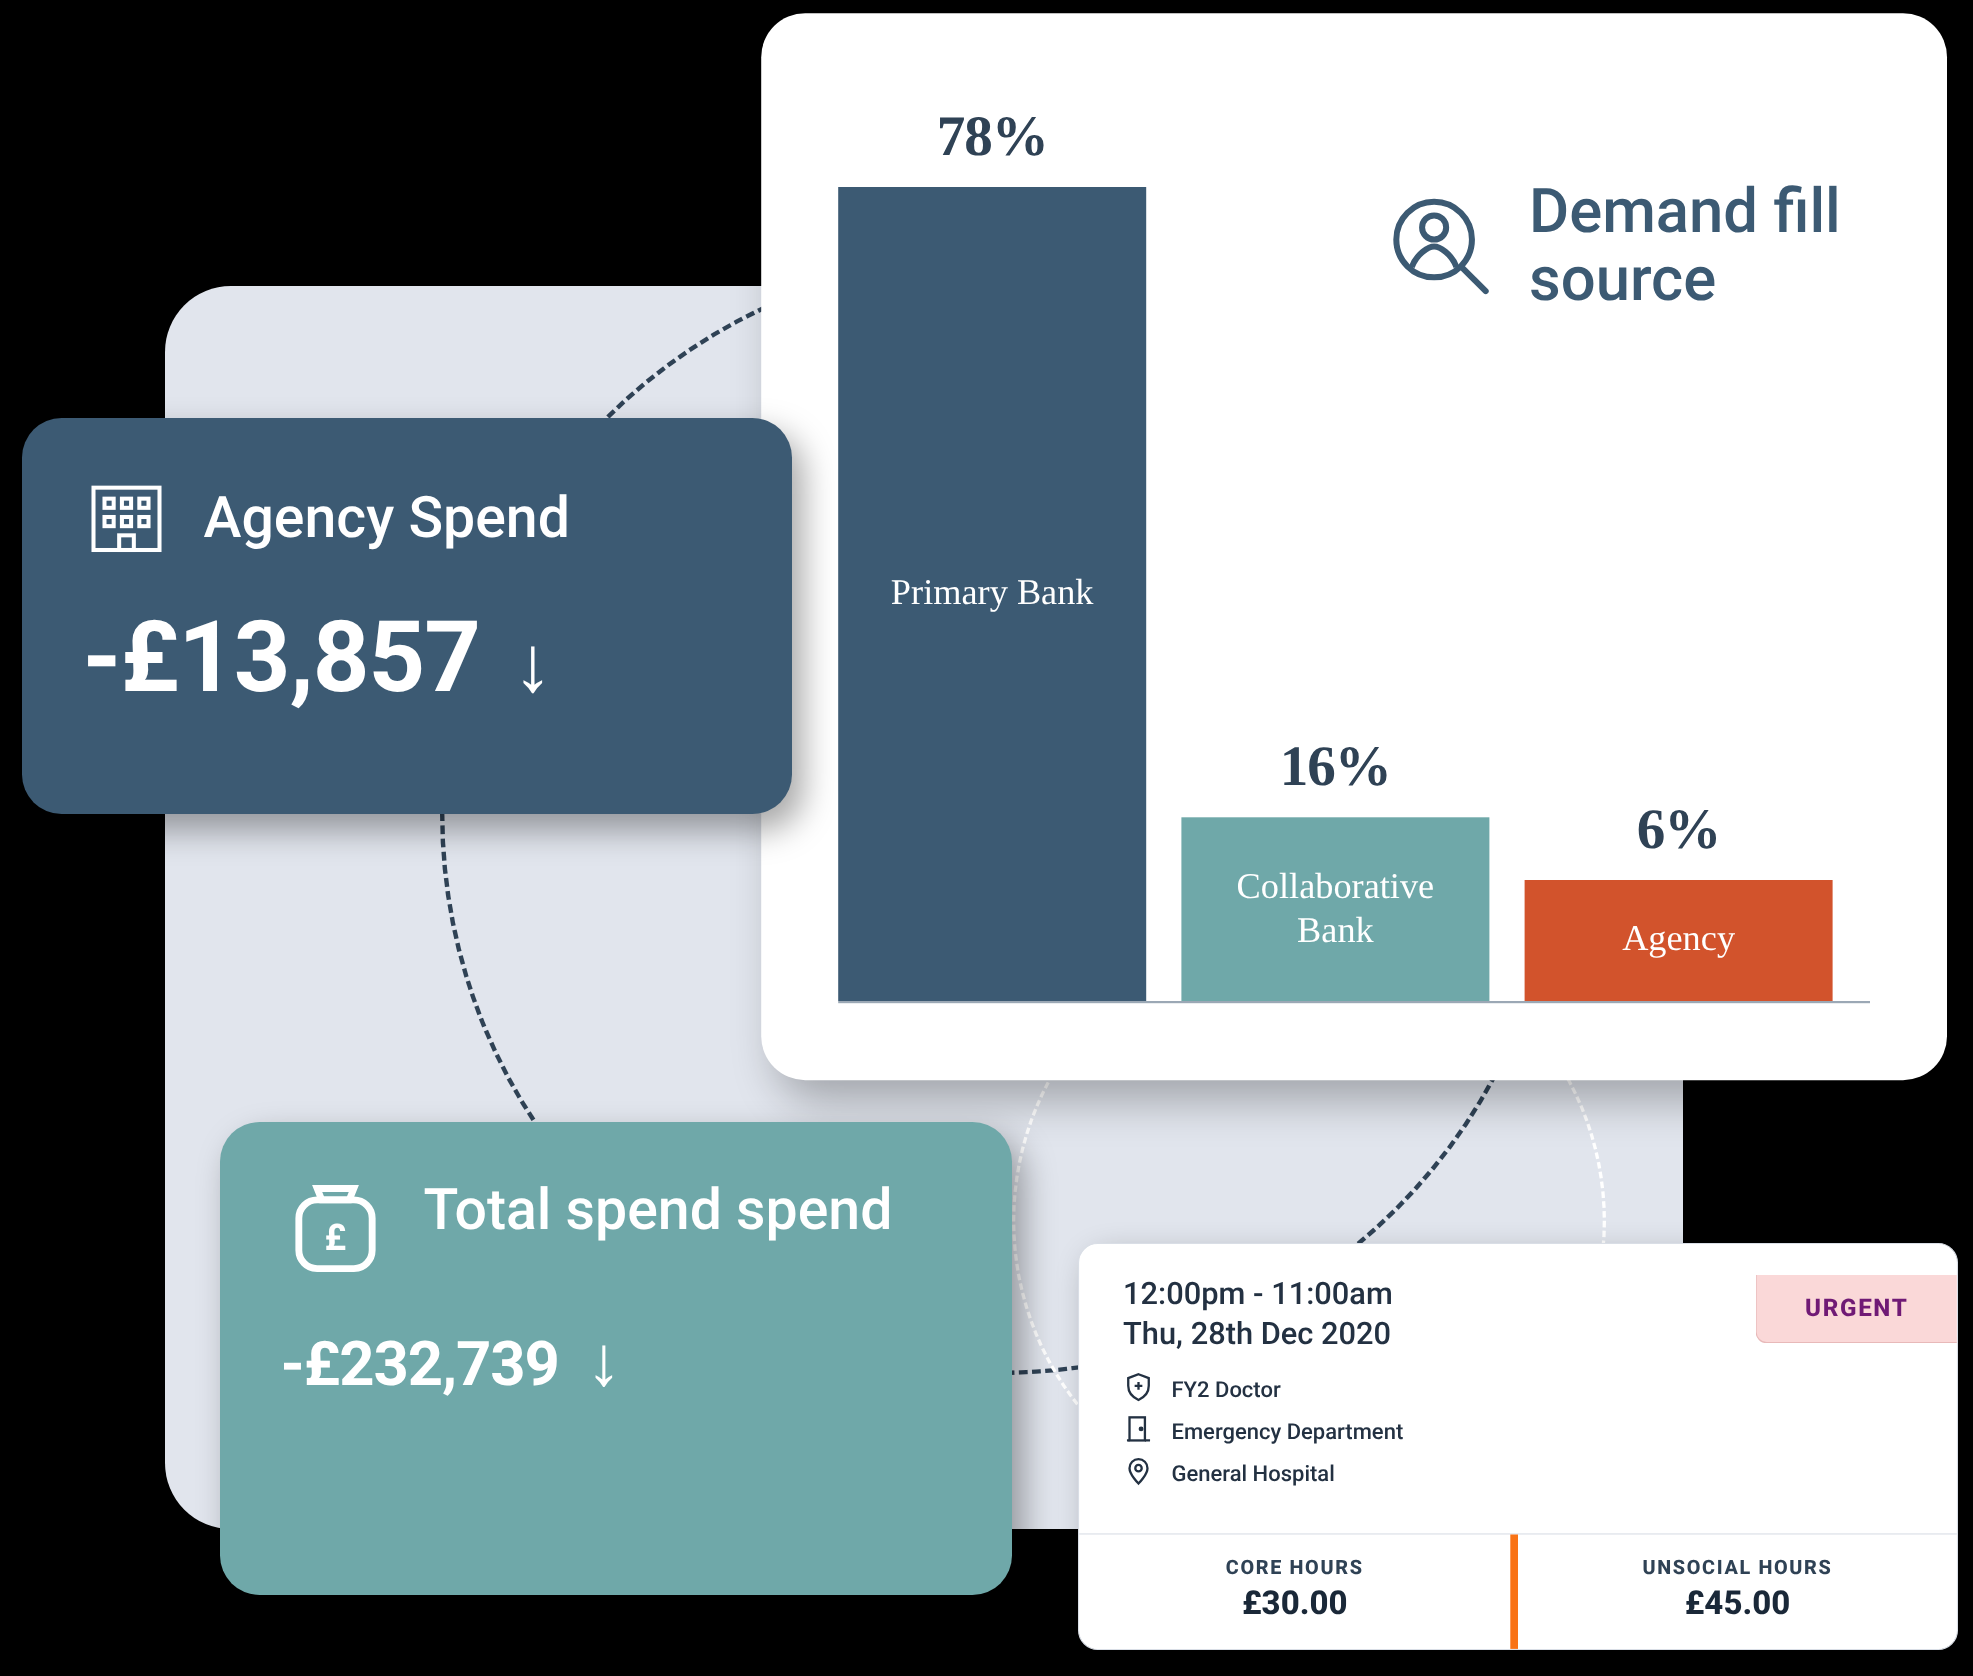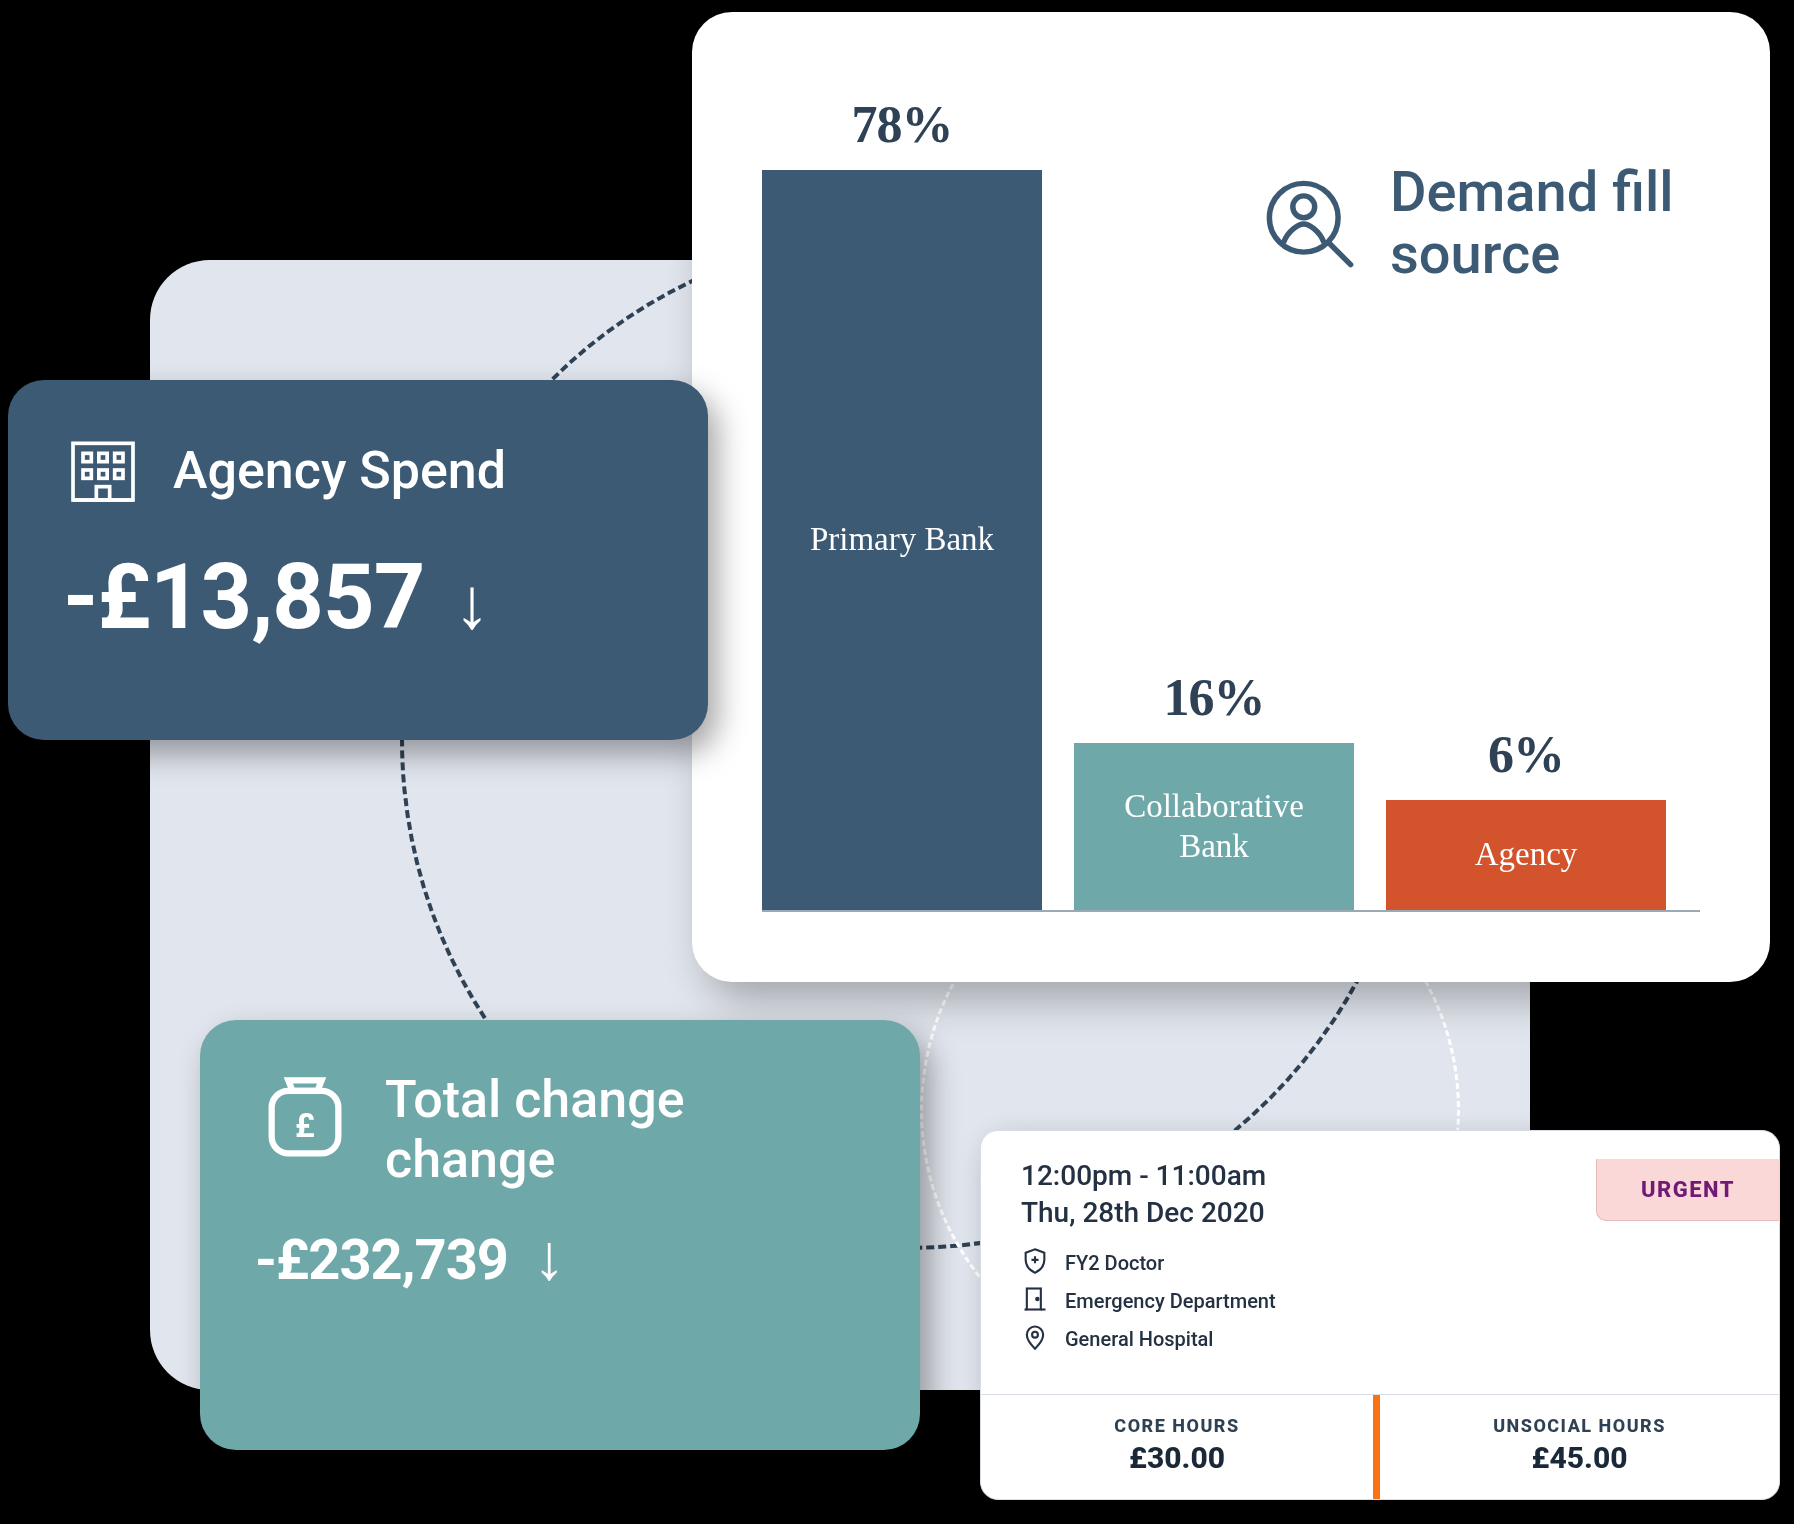--- a/index.html
+++ b/index.html
@@ -40,21 +40,21 @@
   .dashed-circle.light {
     left: 920px;
     top: 840px;
     width: 540px;
     height: 540px;
     border: 3px dashed #FFFFFF;
   }
   
   .card-agency {
     position: absolute;
-    left: 8px;
+    left: 20px;
     top: 380px;
     width: 700px;
     height: 360px;
     background: #3C5A73;
     border-radius: 36px;
     color: #fff;
     padding: 50px 55px;
     box-shadow: 10px 14px 30px rgba(0,0,0,0.35);
   }
   .card-agency .title-row {
@@ -302,21 +302,21 @@
     </div>
   </div>
 
   <div class="card-total">
     <div class="title-row">
       <svg class="icon-xl" viewBox="0 0 48 48" fill="none" stroke="#fff" stroke-width="3">
         <path d="M18 10h12l2-5H16l2 5z"></path>
         <rect x="8" y="10" width="32" height="30" rx="8"></rect>
         <text x="24" y="32" text-anchor="middle" font-size="16" fill="#fff" stroke="none" font-weight="700">£</text>
       </svg>
-      <div class="title">Total change change</div>
+      <div class="title">Total spend spend</div>
     </div>
     <div class="value-row">
       <div class="value">-£232,739</div>
       <div class="arrow">↓</div>
     </div>
   </div>
 
   <div class="card-shift">
     <div class="shift-top">
       <div>

